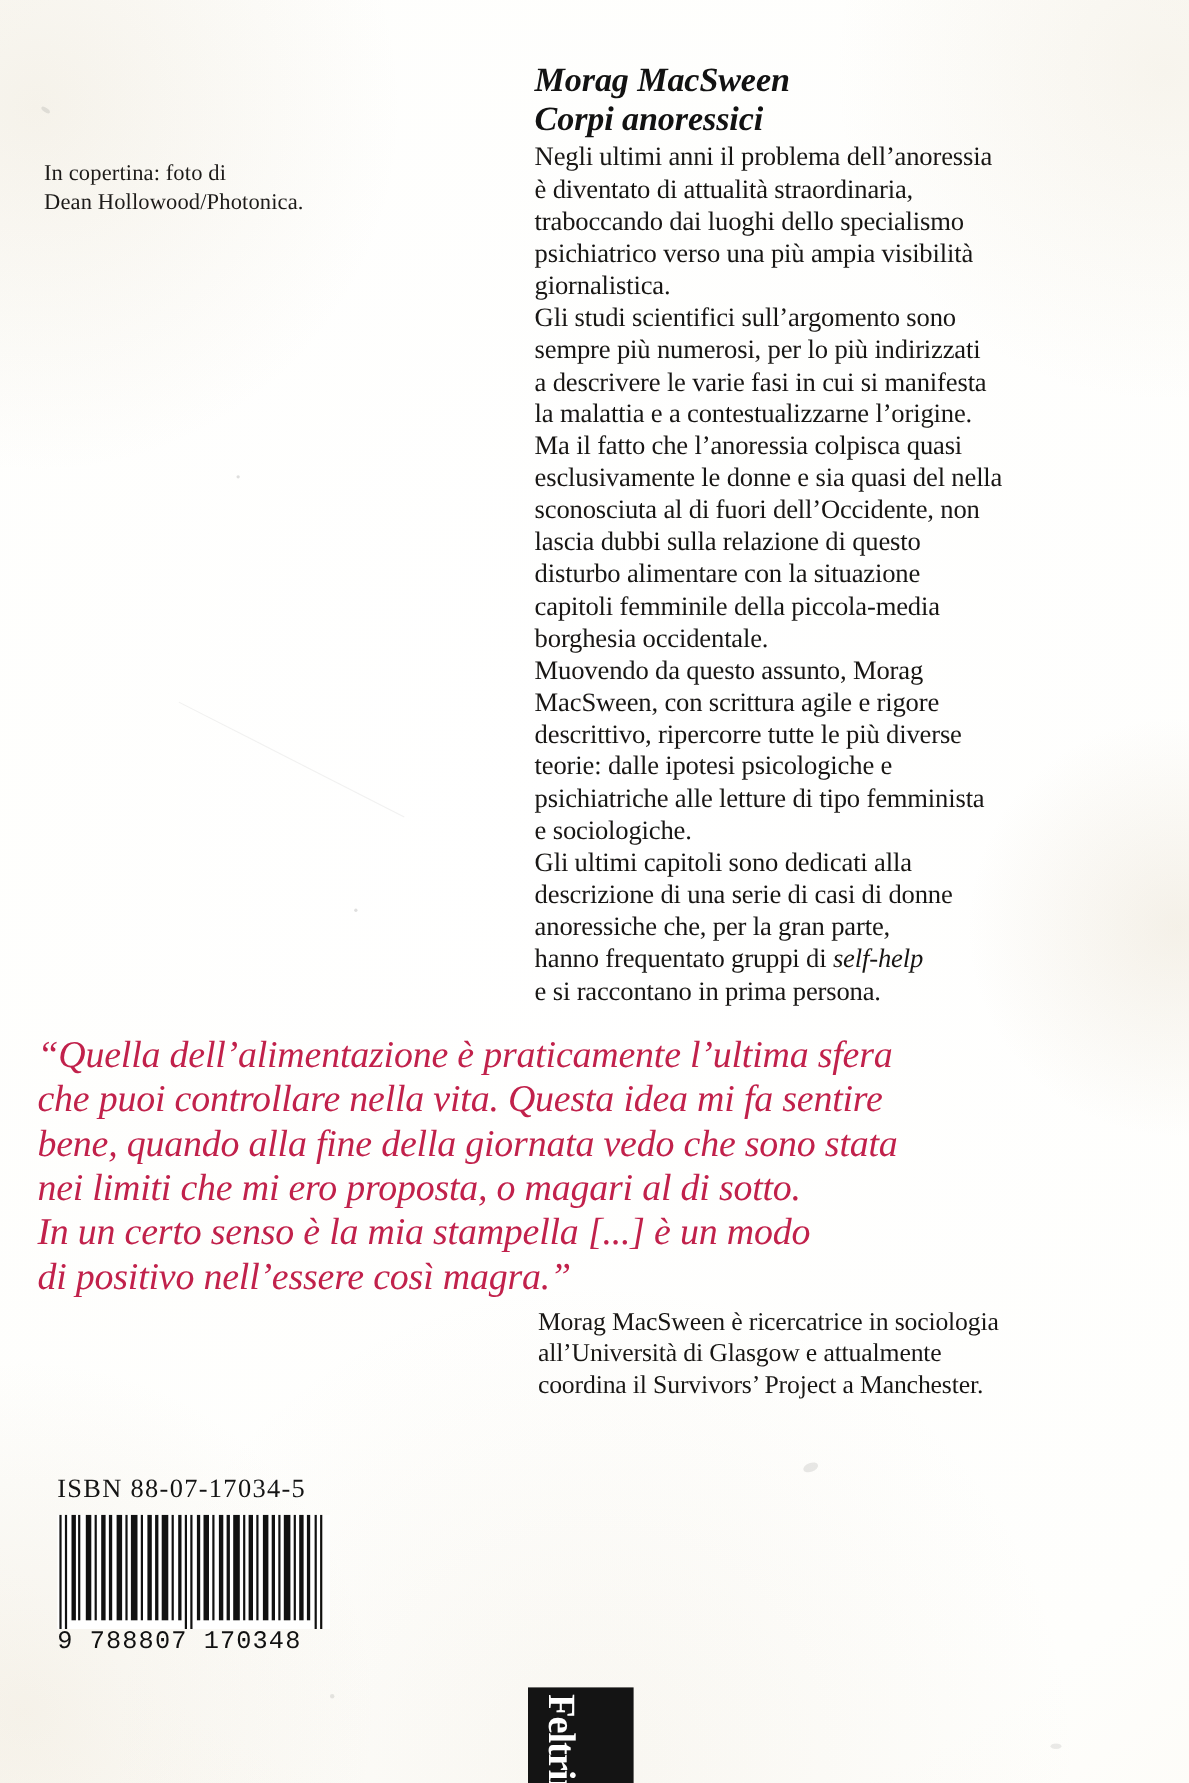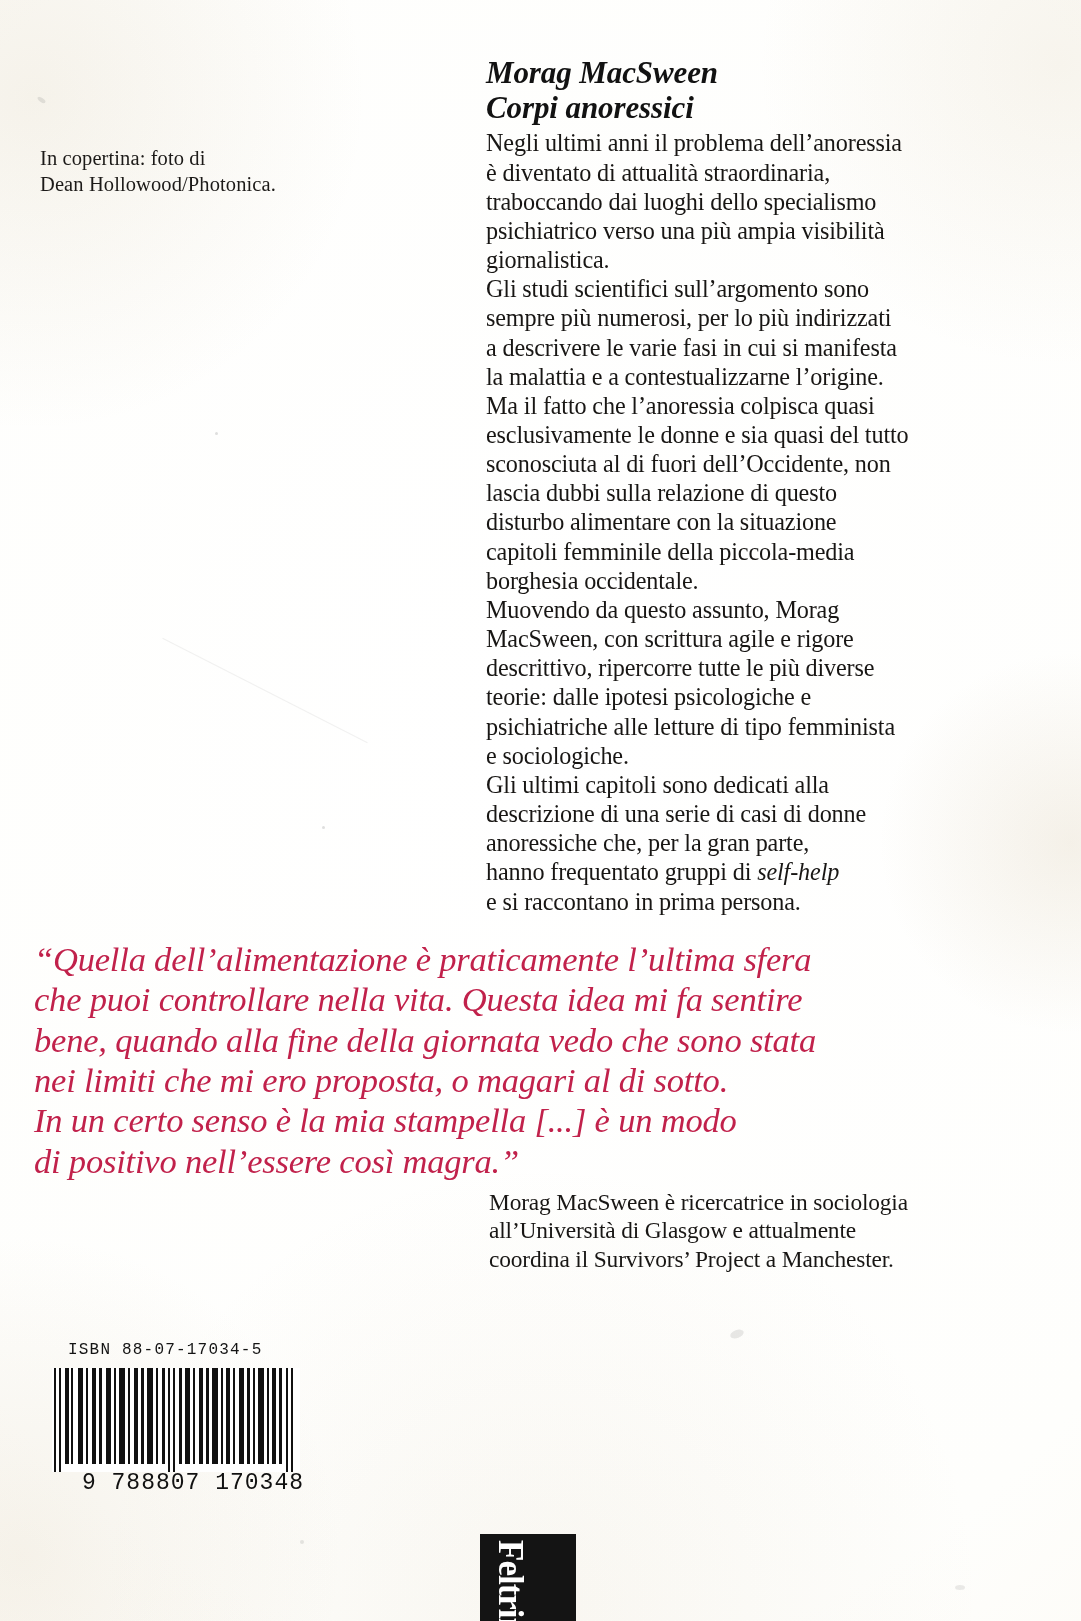--- a/index.html
+++ b/index.html
@@ -115,41 +115,39 @@
   .author-bio .bl { display: block; }
 
   
   .isbn-block {
     position: absolute;
     left: 52px;
     top: 1341px;
     width: 252px;
   }
   .isbn-text {
-    font-family: Liberation Mono, monospace;
-    font-size: 16px;
+    font-family: Liberation Serif, serif;
+    font-size: 24px;
     letter-spacing: 1.2px;
     color: #141414;
     margin-bottom: 9px;
     white-space: nowrap;
-    margin-left: 16px;
   }
   .barcode {
     width: 248px;
     height: 104px;
     display: block;
   }
   .barcode-digits {
     font-family: "Liberation Mono", "DejaVu Sans Mono", monospace;
     font-size: 23px;
     letter-spacing: 1px;
     color: #111;
     margin-top: -2px;
     white-space: nowrap;
-    text-align: right;
   }
 
   
   .publisher-logo {
     position: absolute;
     left: 480px;
     top: 1534px;
     width: 96px;
     height: 92px;
     background: #141414;
@@ -198,21 +196,21 @@
       <p>Negli ultimi anni il problema dell’anoressia</p>
       <p>è diventato di attualità straordinaria,</p>
       <p>traboccando dai luoghi dello specialismo</p>
       <p>psichiatrico verso una più ampia visibilità</p>
       <p>giornalistica.</p>
       <p>Gli studi scientifici sull’argomento sono</p>
       <p>sempre più numerosi, per lo più indirizzati</p>
       <p>a descrivere le varie fasi in cui si manifesta</p>
       <p>la malattia e a contestualizzarne l’origine.</p>
       <p>Ma il fatto che l’anoressia colpisca quasi</p>
-      <p>esclusivamente le donne e sia quasi del tutto</p>
+      <p>esclusivamente le donne e sia quasi del nella</p>
       <p>sconosciuta al di fuori dell’Occidente, non</p>
       <p>lascia dubbi sulla relazione di questo</p>
       <p>disturbo alimentare con la situazione</p>
       <p>capitoli femminile della piccola-media</p>
       <p>borghesia occidentale.</p>
       <p>Muovendo da questo assunto, Morag</p>
       <p>MacSween, con scrittura agile e rigore</p>
       <p>descrittivo, ripercorre tutte le più diverse</p>
       <p>teorie: dalle ipotesi psicologiche e</p>
       <p>psichiatriche alle letture di tipo femminista</p>

